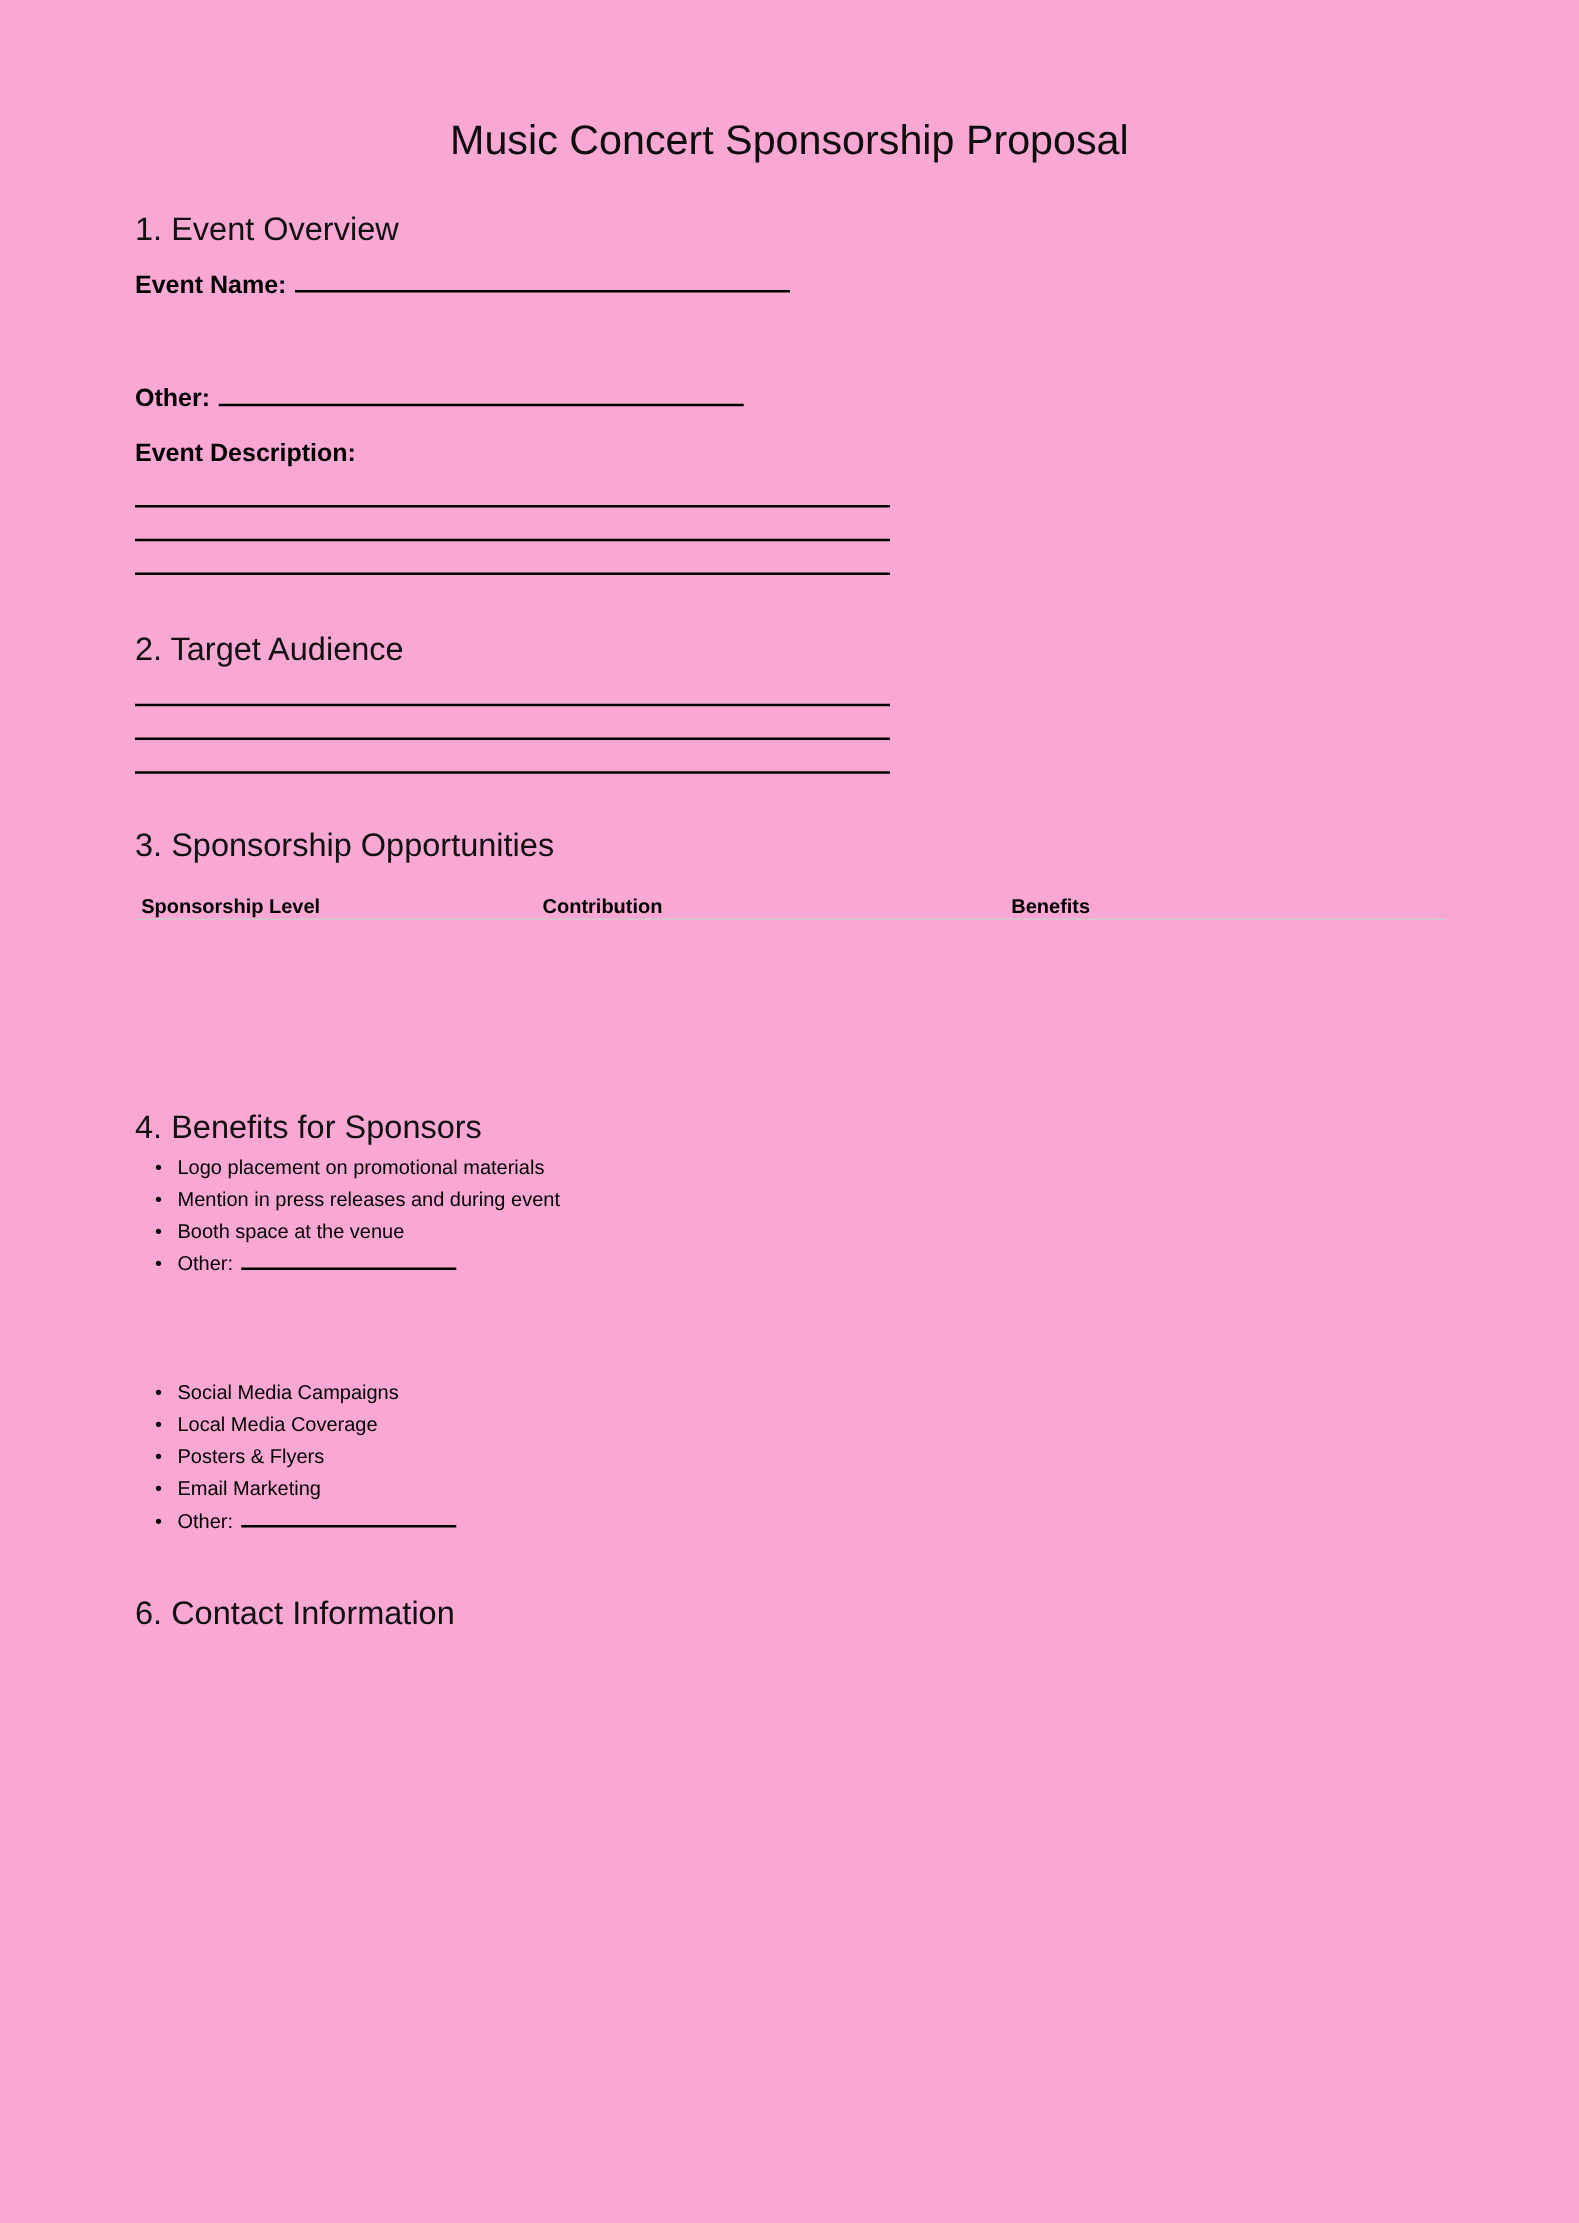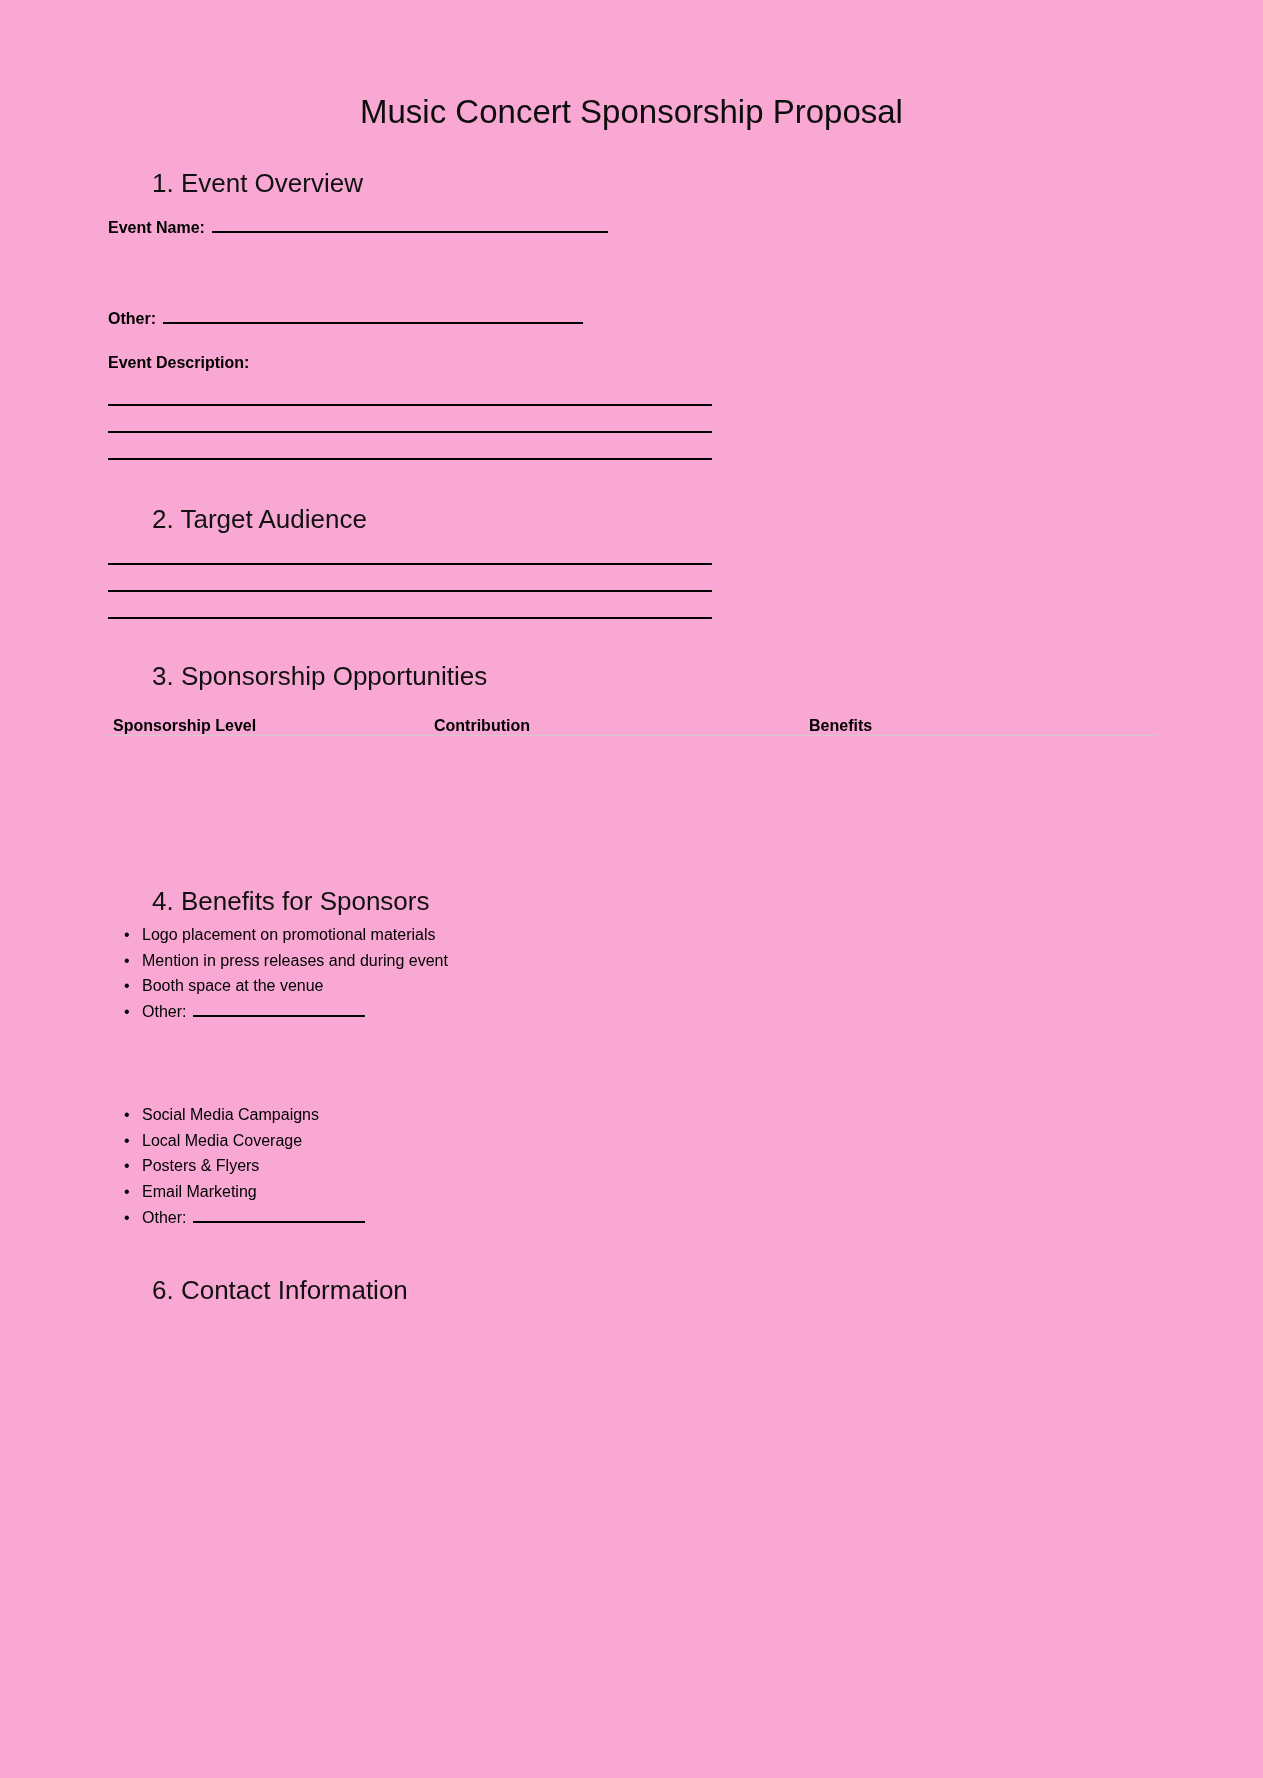--- a/index.html
+++ b/index.html
@@ -6,25 +6,25 @@
   .page {
     position:relative; width:1263px; height:1778px; background:#f9a8d4;
     font-family:"Liberation Sans", sans-serif; color:#000000; overflow:hidden;padding-left:35px;
   }
   .doc-title {
     position:absolute; top:92px; left:0; width:1263px; text-align:center;
     font-size:33px; line-height:40px; font-weight:400; color:#0d0d0d;
   }
   .sec-h {
     position:absolute; left:108px; font-size:26px; line-height:31px;
-    font-weight:400; color:#111111; white-space:nowrap;margin-left:44px;
+    font-weight:400; color:#111111; white-space:nowrap;
   }
   .field {
     position:absolute; left:108px; display:flex; align-items:baseline;
-    font-size:16px; line-height:20px; white-space:nowrap;
+    font-size:20px; line-height:20px; white-space:nowrap;
   }
   .field .lbl { font-weight:700; }
   .blank {
     display:inline-block; border-bottom:2px solid #000; height:13px;
     margin-left:7px; vertical-align:baseline;
   }
   .wline {
     position:absolute; left:108px; width:604px; height:0;
     border-top:2px solid #000;
   }

